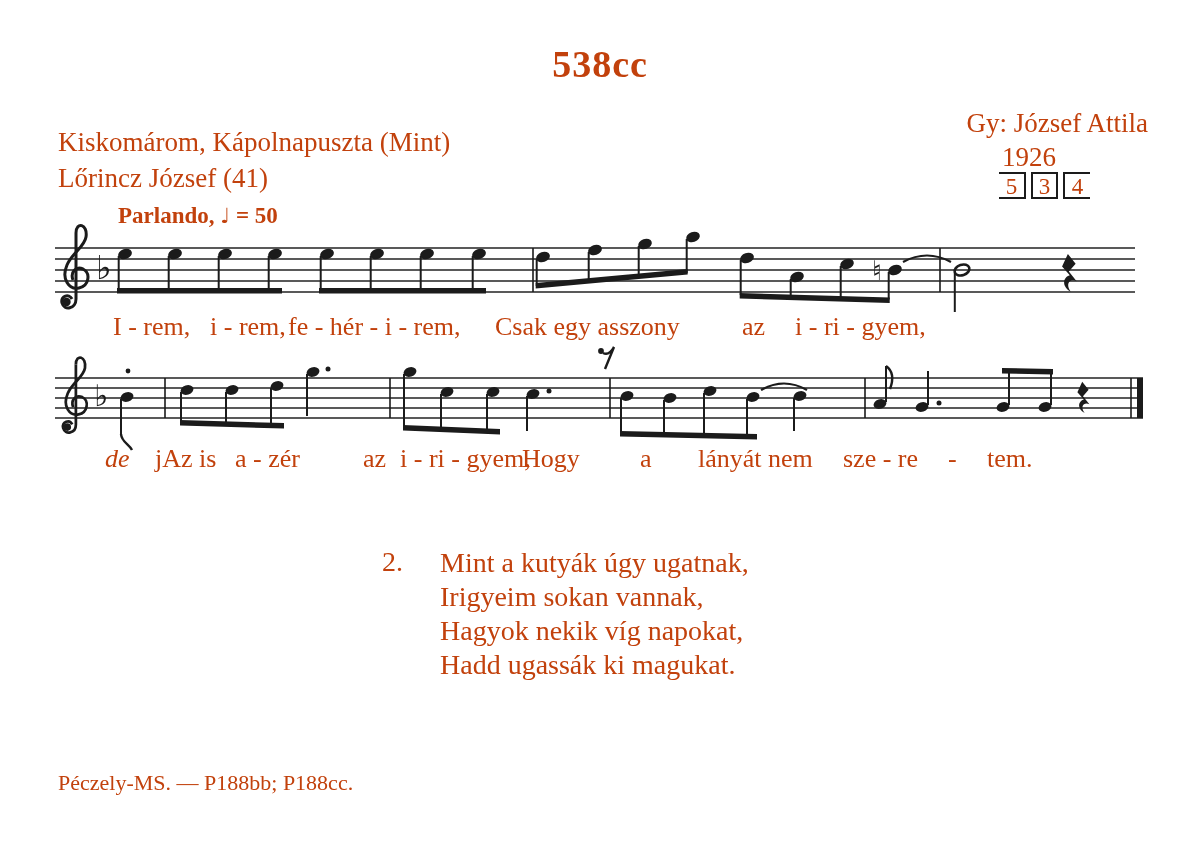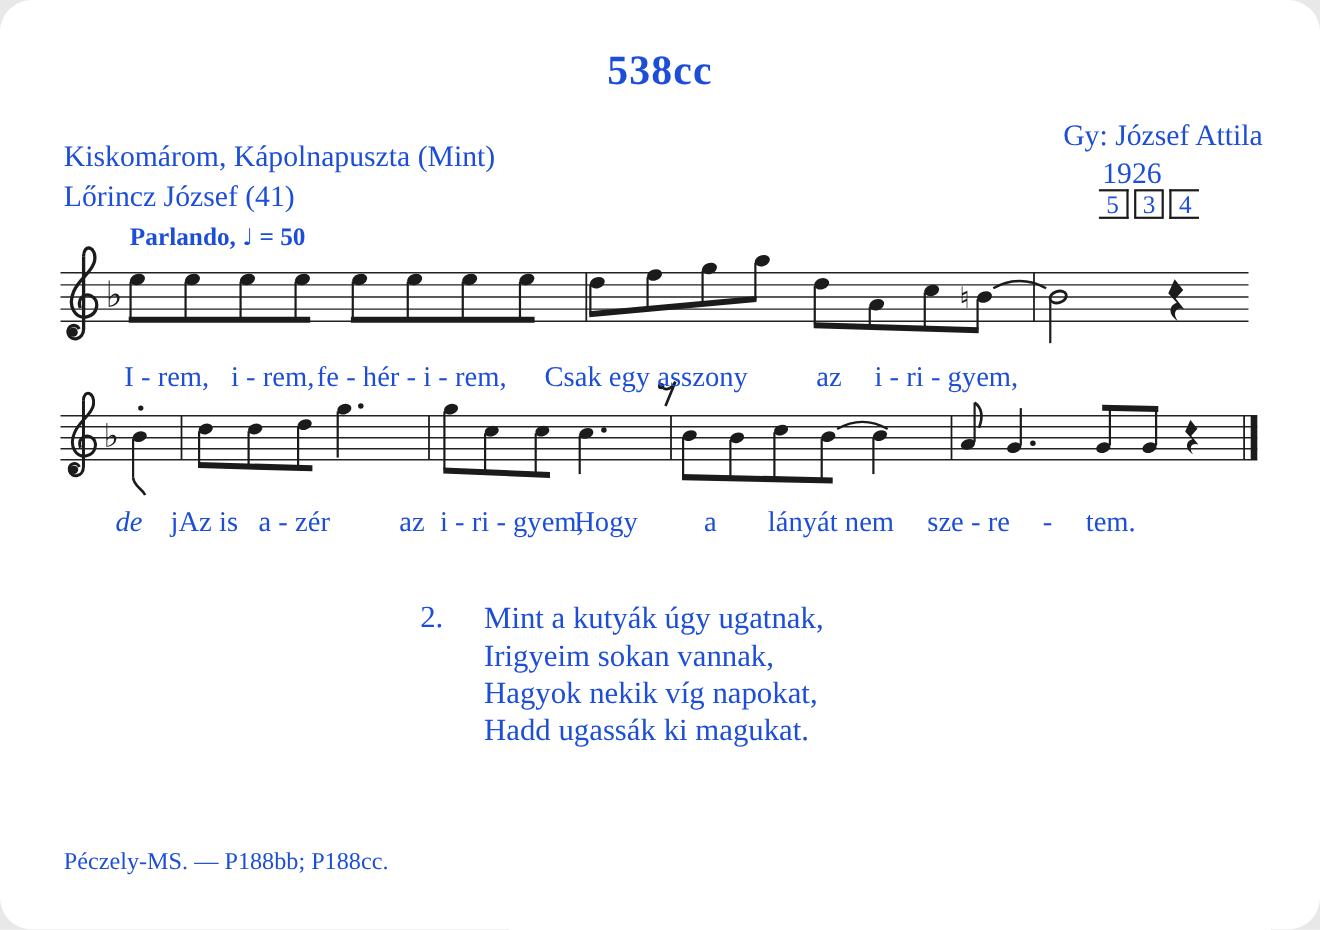--- a/index.html
+++ b/index.html
@@ -1,38 +1,37 @@
 <!DOCTYPE html>
 <html><head>
 <meta charset="utf-8">
 <style>
   html,body{margin:0;padding:0;background:#e8e8e8;}
   #page{
     position:relative;width:1200px;height:845px;margin:0 auto;
-    background:#ffffff;color:#1d4ed8;overflow:hidden;
+    background:#ffffff;color:#c2410c;overflow:hidden;
     font-family:"Liberation Serif","DejaVu Serif",serif;
-    border-radius:29px;
   }
   .abs{position:absolute;}
   #title{top:42px;left:0;width:100%;text-align:center;font-size:38px;font-weight:bold;letter-spacing:1px;}
   .hdr{font-size:27px;white-space:pre;}
   #collector{top:108px;right:52px;}
   #year{top:142px;left:1002px;}
   #cadence{top:172px;left:999px;display:flex;gap:5px;}
   .cbox{width:27px;height:27px;line-height:26px;text-align:center;font-size:23px;box-sizing:border-box;}
   .cbox.open-left{border:2px solid #1b1b1b;border-left:none;}
   .cbox.full{border:2px solid #1b1b1b;}
   .cbox.open-right{border:2px solid #1b1b1b;border-right:none;}
   #location{top:127px;left:58px;}
   #informant{top:163px;left:58px;}
   #tempo{top:203px;left:118px;font-size:23px;font-weight:bold;white-space:pre;}
   #tempo .nglyph{font-family:"DejaVu Sans",sans-serif;font-size:21px;}
   svg#music{position:absolute;top:0;left:0;pointer-events:none;}
   .lyrics{position:absolute;left:0;width:1200px;height:36px;font-size:26px;}
-  .lyrics span{position:absolute;top:16px;white-space:pre;}
+  .lyrics span{position:absolute;top:0;white-space:pre;}
   #lyrics1{top:312px;}
   #lyrics2{top:444px;}
   .it{font-style:italic;}
   #verse-num{top:546px;left:382px;font-size:28px;}
   #verse{top:546px;left:440px;font-size:28px;line-height:34px;}
   #footer{top:770px;left:58px;font-size:22px;text-align:center;}
   .stroke{stroke:#1b1b1b;fill:none;}
   .fillk{fill:#1b1b1b;stroke:none;}
 </style>
 </head>

